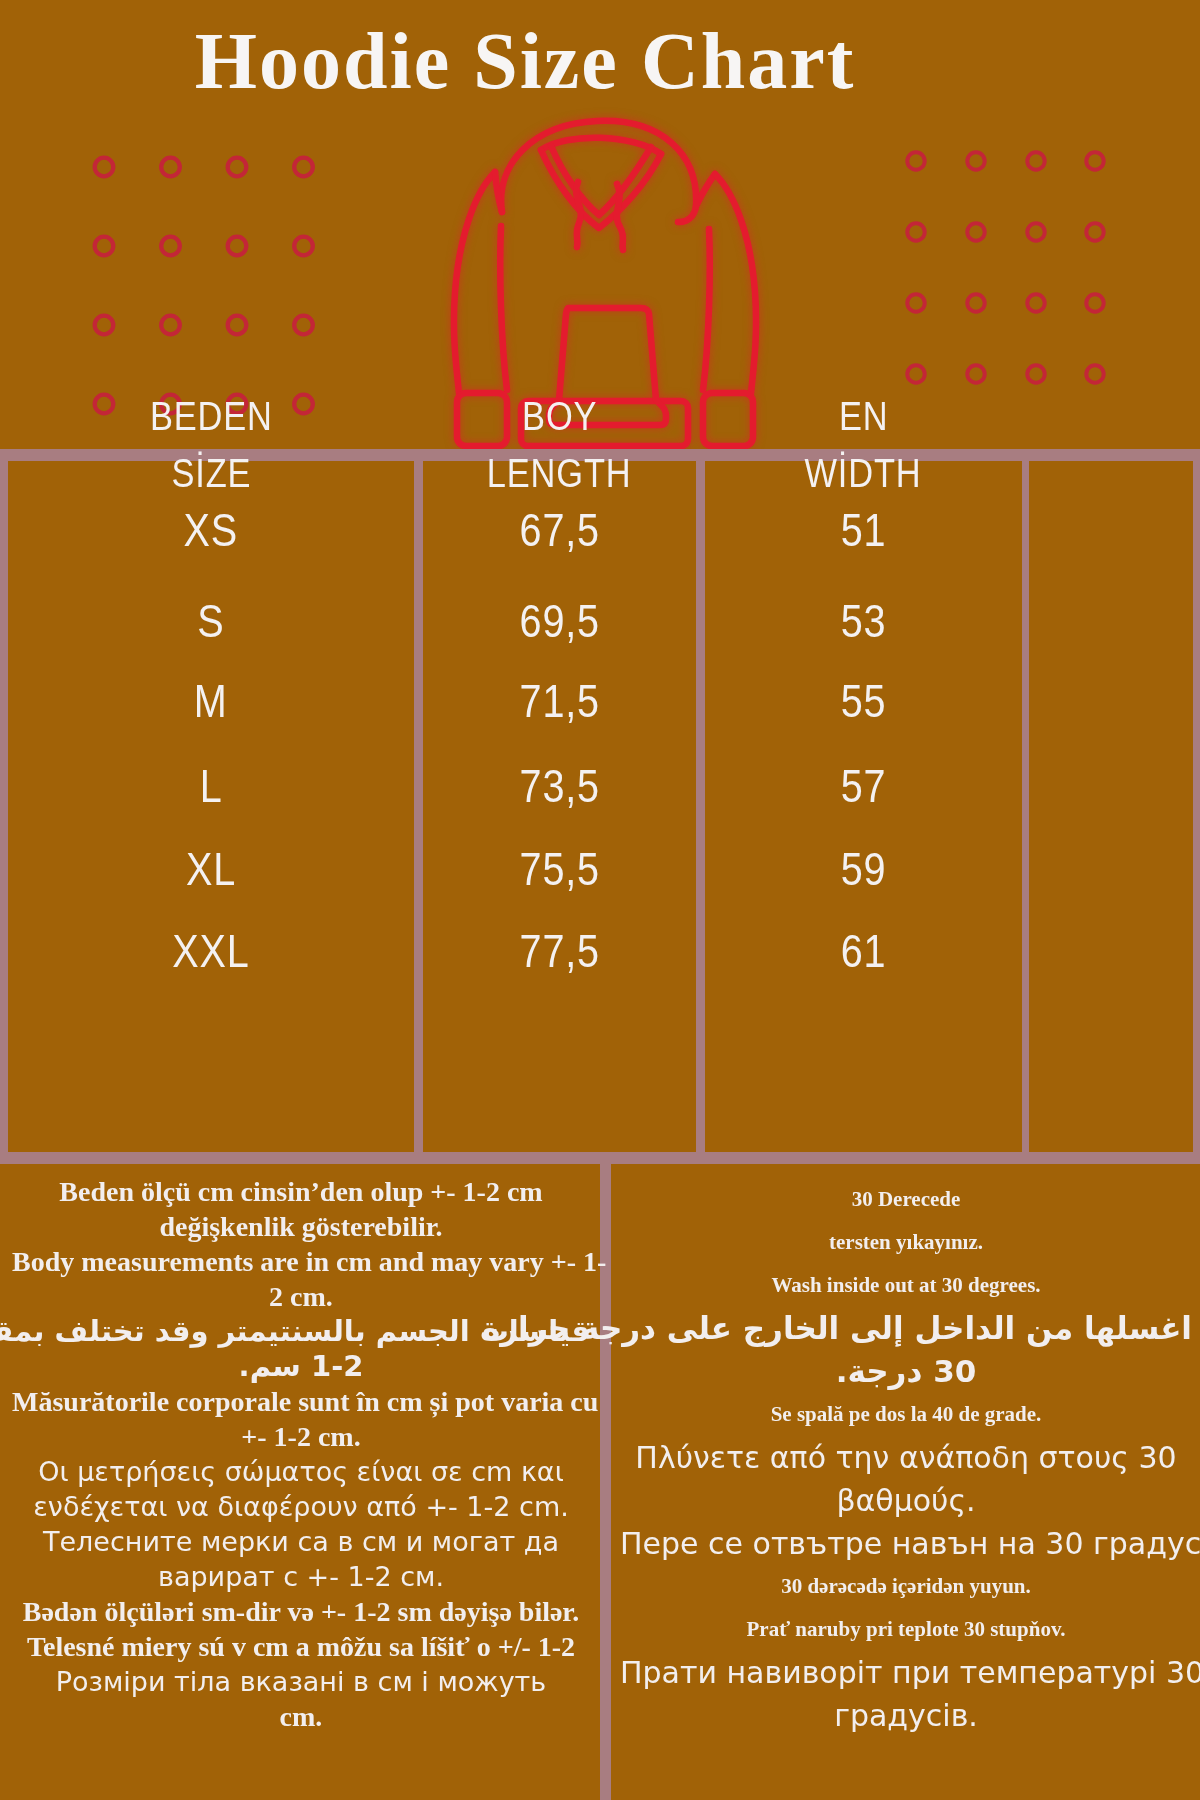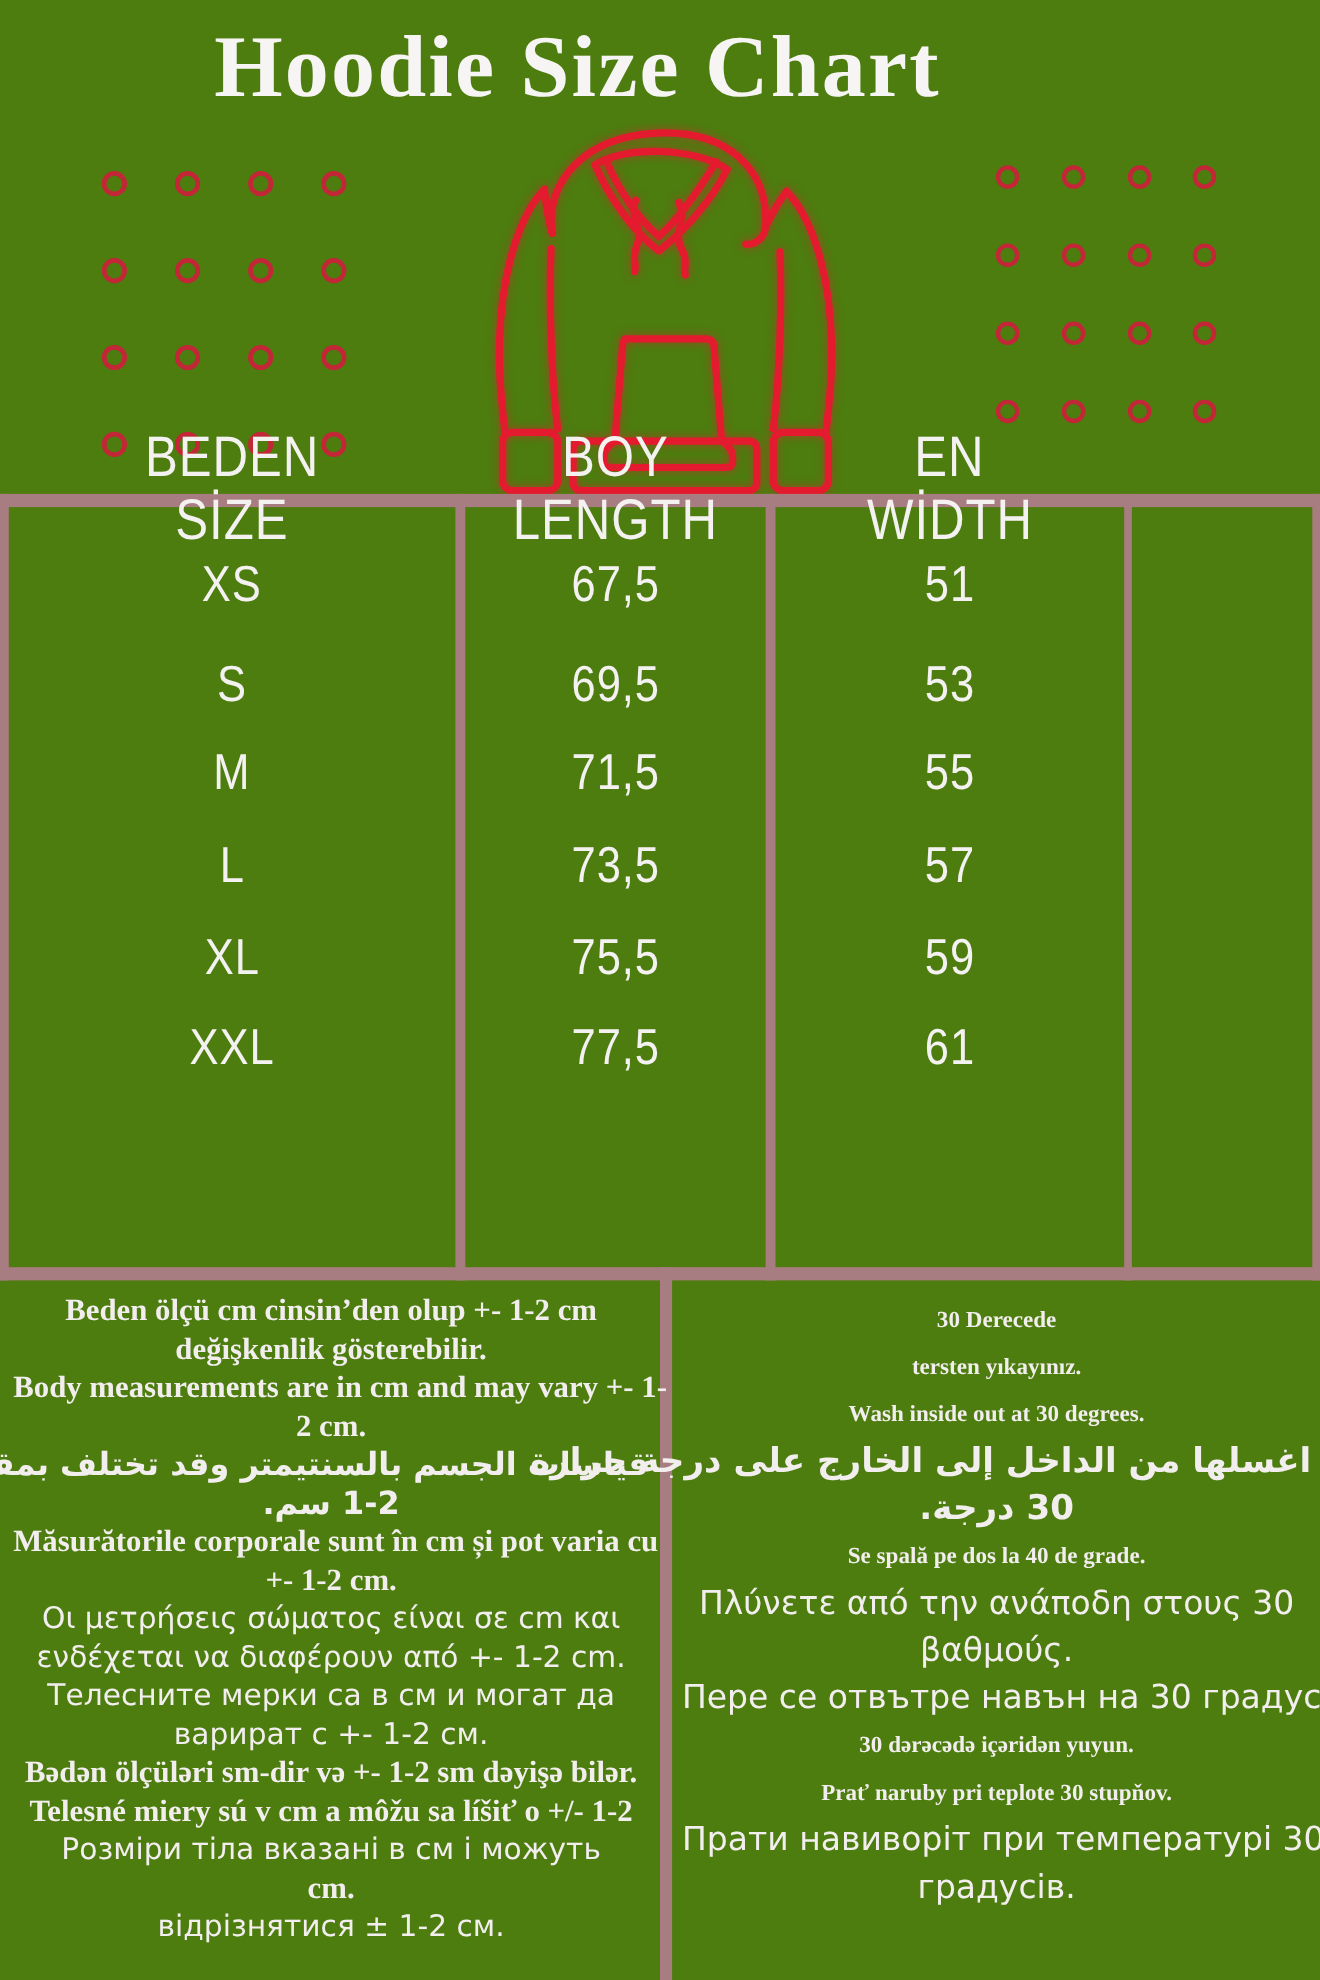--- a/index.html
+++ b/index.html
@@ -1,29 +1,29 @@
 <!DOCTYPE html>
 <html><head>
 <meta charset="utf-8">
 <style>
   html,body{margin:0;padding:0;background:#000;}
-  .screen{position:relative;width:1200px;height:1800px;background:#4d7c0f;overflow:hidden;
+  .screen{position:relative;width:1200px;height:1800px;background:#a16207;overflow:hidden;
           font-family:"Liberation Sans",sans-serif;color:#f2efee;}
   
   .title{position:absolute;top:16px;left:0;width:1050px;margin:0;text-align:center;
          font-family:"Liberation Serif",serif;font-weight:700;font-size:80px;
          letter-spacing:2px;color:#f7f5f4;}
   
   #dots{position:absolute;left:0;top:0;width:1200px;height:460px;pointer-events:none;}
   #hoodie{position:absolute;left:445px;top:112px;width:320px;height:340px;
           filter:drop-shadow(0 0 4px rgba(232,25,45,.55));}
   
   .bar{position:absolute;background:#a87d81;}
   .tc{position:absolute;display:flex;align-items:center;justify-content:center;}
-  .hc{flex-direction:column;font-size:52px;line-height:44px;letter-spacing:1px;color:#f4f1f1;gap:13px;}
+  .hc{flex-direction:column;font-size:40px;line-height:44px;letter-spacing:1px;color:#f4f1f1;gap:13px;}
   .rc{font-size:46px;letter-spacing:1px;color:#f4f1f1;}
   .cond{display:inline-block;transform:scaleX(.86);transform-origin:center;white-space:nowrap;}
   .trow{position:absolute;left:0;width:1132px;height:60px;}
   .c1{left:8px;width:406px;top:0;height:100%;}
   .c2{left:423px;width:273px;top:0;height:100%;}
   .c3{left:705px;width:317px;top:0;height:100%;}
   
   .note{position:absolute;text-align:center;color:#f2eeee;}
   #note-left{left:12px;top:1174px;width:578px;}
   #note-right{left:620px;top:1178px;width:572px;}
@@ -202,21 +202,20 @@
       <div class="ln ln-serif">Măsurătorile corporale sunt în cm și pot varia cu</div>
       <div class="ln ln-serif">+- 1-2 cm.</div>
       <div class="ln ln-sans">Οι μετρήσεις σώματος είναι σε cm και</div>
       <div class="ln ln-sans">ενδέχεται να διαφέρουν από +- 1-2 cm.</div>
       <div class="ln ln-sans">Телесните мерки са в см и могат да</div>
       <div class="ln ln-sans">варират с +- 1-2 см.</div>
       <div class="ln ln-serif">Bədən ölçüləri sm-dir və +- 1-2 sm dəyişə bilər.</div>
       <div class="ln ln-serif">Telesné miery sú v cm a môžu sa líšiť o +/- 1-2</div>
       <div class="ln ln-sans">Розміри тіла вказані в см і можуть</div>
       <div class="ln ln-serif">cm.</div>
-      <div class="ln ln-sans">відрізнятися ± 1-2 см.</div>
     </div>
   <div id="note-right" class="note">
       <div class="ln ln-serif">30 Derecede</div>
       <div class="ln ln-serif">tersten yıkayınız.</div>
       <div class="ln ln-serif">Wash inside out at 30 degrees.</div>
       <div class="ln ln-ar" dir="rtl">اغسلها من الداخل إلى الخارج على درجة حرارة</div>
       <div class="ln ln-ar" dir="rtl">30 درجة.</div>
       <div class="ln ln-serif">Se spală pe dos la 40 de grade.</div>
       <div class="ln ln-sans">Πλύνετε από την ανάποδη στους 30</div>
       <div class="ln ln-sans">βαθμούς.</div>

